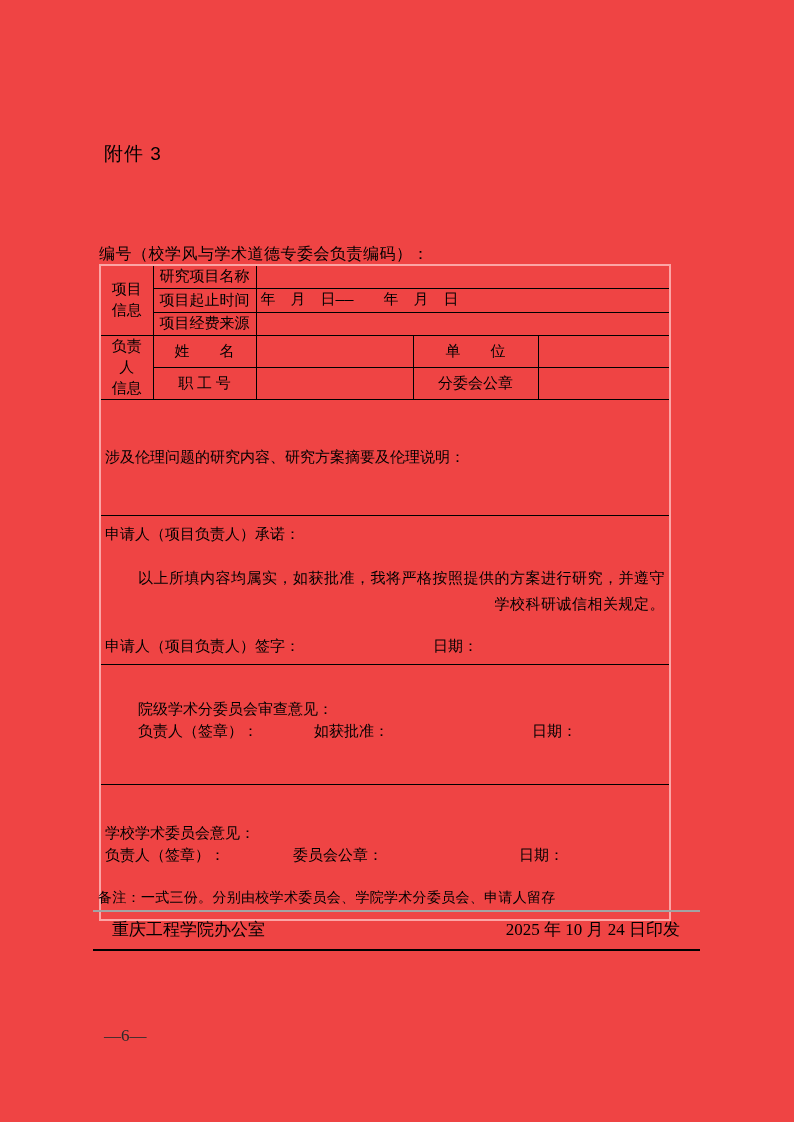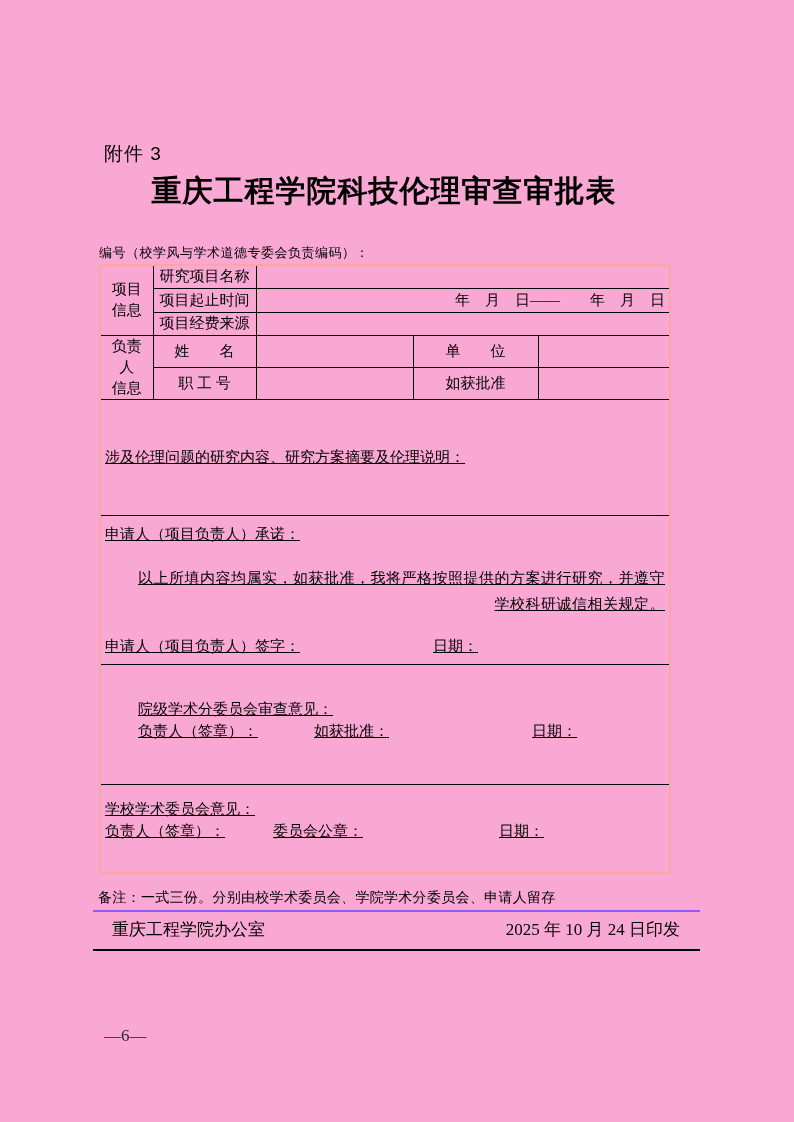--- a/index.html
+++ b/index.html
@@ -2,21 +2,21 @@
 <html><head>
 <meta charset="utf-8">
 <style>
   * { margin: 0; padding: 0; box-sizing: border-box; }
   html, body { background: #ffffff; }
   .page {
     position: relative;
     width: 794px;
     height: 1122px;
     margin: 0 auto;
-    background: #f9a8d4;
+    background: #ef4444;
     color: #000000;
     font-family: "Liberation Serif", serif;
     overflow: hidden;
   }
   .attachment {
     position: absolute;
     left: 104px; top: 141px;
     font-family: "Liberation Sans", sans-serif;
     font-size: 19px;
     letter-spacing: 1px;
@@ -27,21 +27,21 @@
     width: 570px;
     text-align: center;
     font-size: 30px;
     font-weight: bold;
     letter-spacing: 1px;
     line-height: 42px;
   }
   .code-line {
     position: absolute;
     left: 99px; top: 244px;
-    font-size: 13px;
+    font-size: 16px;
     letter-spacing: 0.5px;
   }
   table.form {
     position: absolute;
     left: 99px; top: 264px;
     width: 570px;
     border-collapse: collapse;
     table-layout: fixed;
     border: 2px solid #fca5a5;
   }
@@ -53,26 +53,25 @@
     padding: 0 4px;
     overflow: hidden;
   }
   td.group-cell {
     text-align: center;
     white-space: pre-line;
     line-height: 22px;
   }
   td.label-cell { text-align: center; }
   td.value-cell { text-align: left; }
-  td.center { text-align: right; }
+  td.center { text-align: left; font-family: Liberation Mono, monospace; }
   td.sep-b { border-bottom-width: 2px; }
   td.section-cell {
     vertical-align: top;
     padding: 6px 8px 6px 5px;
-    text-decoration: underline;
   }
   .section-inner {
     display: flex;
     flex-direction: column;
     height: 100%;
   }
   .sec-heading { line-height: 22px; }
   .commitment-body {
     margin-top: 20px;
     text-indent: 2em;
@@ -81,32 +80,32 @@
     text-align: right;
   }
   .sig-row {
     display: flex;
     line-height: 22px;
   }
   .sig-row .w328 { flex: 0 0 328px; }
   .sig-row .w176 { flex: 0 0 176px; }
   .sig-row .w218 { flex: 0 0 218px; }
   .sig-row .w168 { flex: 0 0 168px; }
-  .sig-row .w226 { flex: 0 0 226px; }
+  .sig-row .w226 { flex: 0 0 226px; margin-left: 20px; }
   .commitment-sig { margin-top: 18px; }
   .spacer { flex: 1 1 auto; }
   .college-inner { padding-bottom: 9px; margin-left: 33px; }
   .univ-inner { padding-bottom: 16px; }
   .note-line {
     position: absolute;
     left: 93px; top: 889px;
     width: 607px;
     padding: 0 0 3px 5px;
     font-size: 14px;
-    border-bottom: 2px solid #8b5cf6;
+    border-bottom: 2px solid #a3a3a3;
     letter-spacing: 0.3px;
   }
   .footer-bar {
     position: absolute;
     left: 93px; top: 909px;
     width: 607px;
     height: 42px;
     display: flex;
     align-items: center;
     justify-content: space-between;
@@ -122,21 +121,20 @@
     color: #2b2b2b;
   }
 </style>
 </head>
 <body>
 
 <div class="page">
 
   <div class="attachment">附件 3</div>
 
-  <h1 class="doc-title">重庆工程学院科技伦理审查审批表</h1>
 
   <div class="code-line">编号（校学风与学术道德专委会负责编码）：</div>
 
   <table class="form">
     <colgroup>
       <col style="width:53px">
       <col style="width:103px">
       <col style="width:157px">
       <col style="width:125px">
       <col style="width:132px">
@@ -160,21 +158,21 @@
       <td class="group-cell" rowspan="2">负责人
 信息</td>
       <td class="label-cell">姓　　名</td>
       <td class="value-cell"></td>
       <td class="label-cell">单　　位</td>
       <td class="value-cell"></td>
     </tr>
     <tr style="height:23px">
       <td class="label-cell sep-b">职 工 号</td>
       <td class="value-cell sep-b"></td>
-      <td class="label-cell sep-b">如获批准</td>
+      <td class="label-cell sep-b">分委会公章</td>
       <td class="value-cell sep-b"></td>
     </tr>
     <tr style="height:116px">
       <td class="section-cell sep-b" colspan="5">
         <div class="sec-heading">涉及伦理问题的研究内容、研究方案摘要及伦理说明：</div>
       </td>
     </tr>
     <tr style="height:149px">
       <td class="section-cell sep-b" colspan="5">
         <div class="sec-heading">申请人（项目负责人）承诺：</div>
@@ -191,21 +189,21 @@
           <div class="sec-heading">院级学术分委员会审查意见：</div>
           <div class="spacer"></div>
           <div class="sig-row">
             <span class="w176">负责人（签章）：</span>
             <span class="w218">如获批准：</span>
             <span>日期：</span>
           </div>
         </div>
       </td>
     </tr>
-    <tr style="height:89px">
+    <tr style="height:136px">
       <td class="section-cell" colspan="5">
         <div class="section-inner univ-inner">
           <div class="sec-heading">学校学术委员会意见：</div>
           <div class="spacer"></div>
           <div class="sig-row">
             <span class="w168">负责人（签章）：</span>
             <span class="w226">委员会公章：</span>
             <span>日期：</span>
           </div>
         </div>

